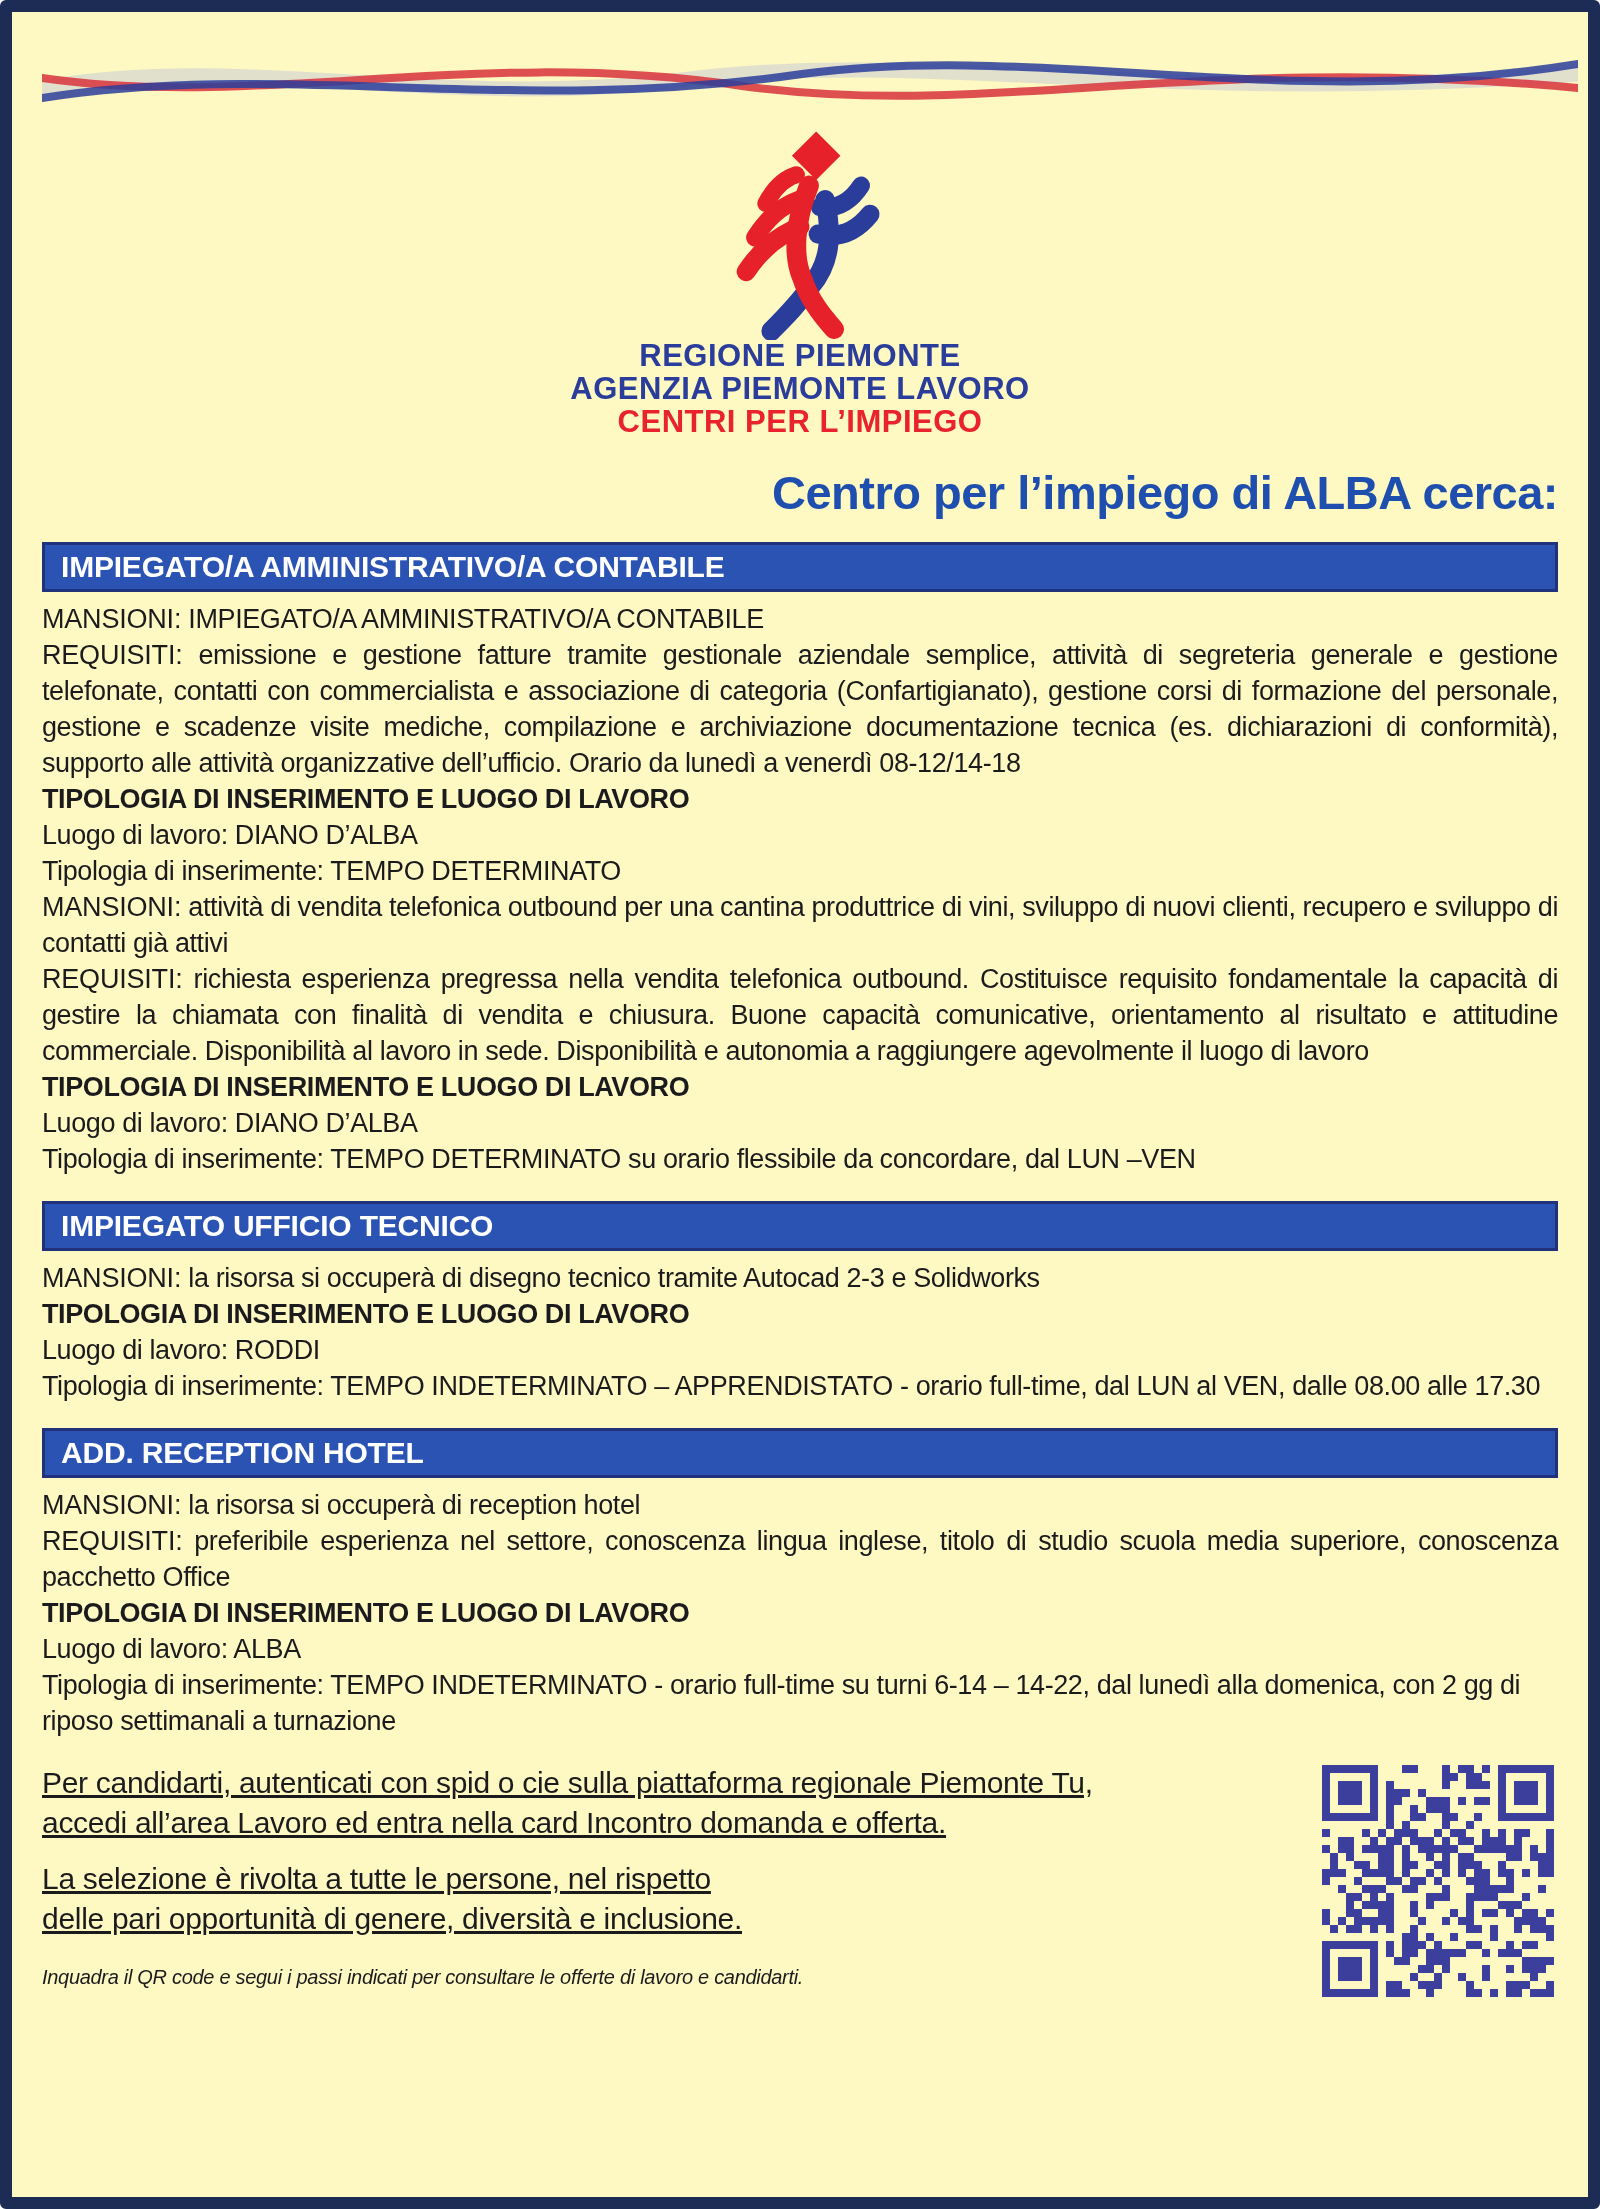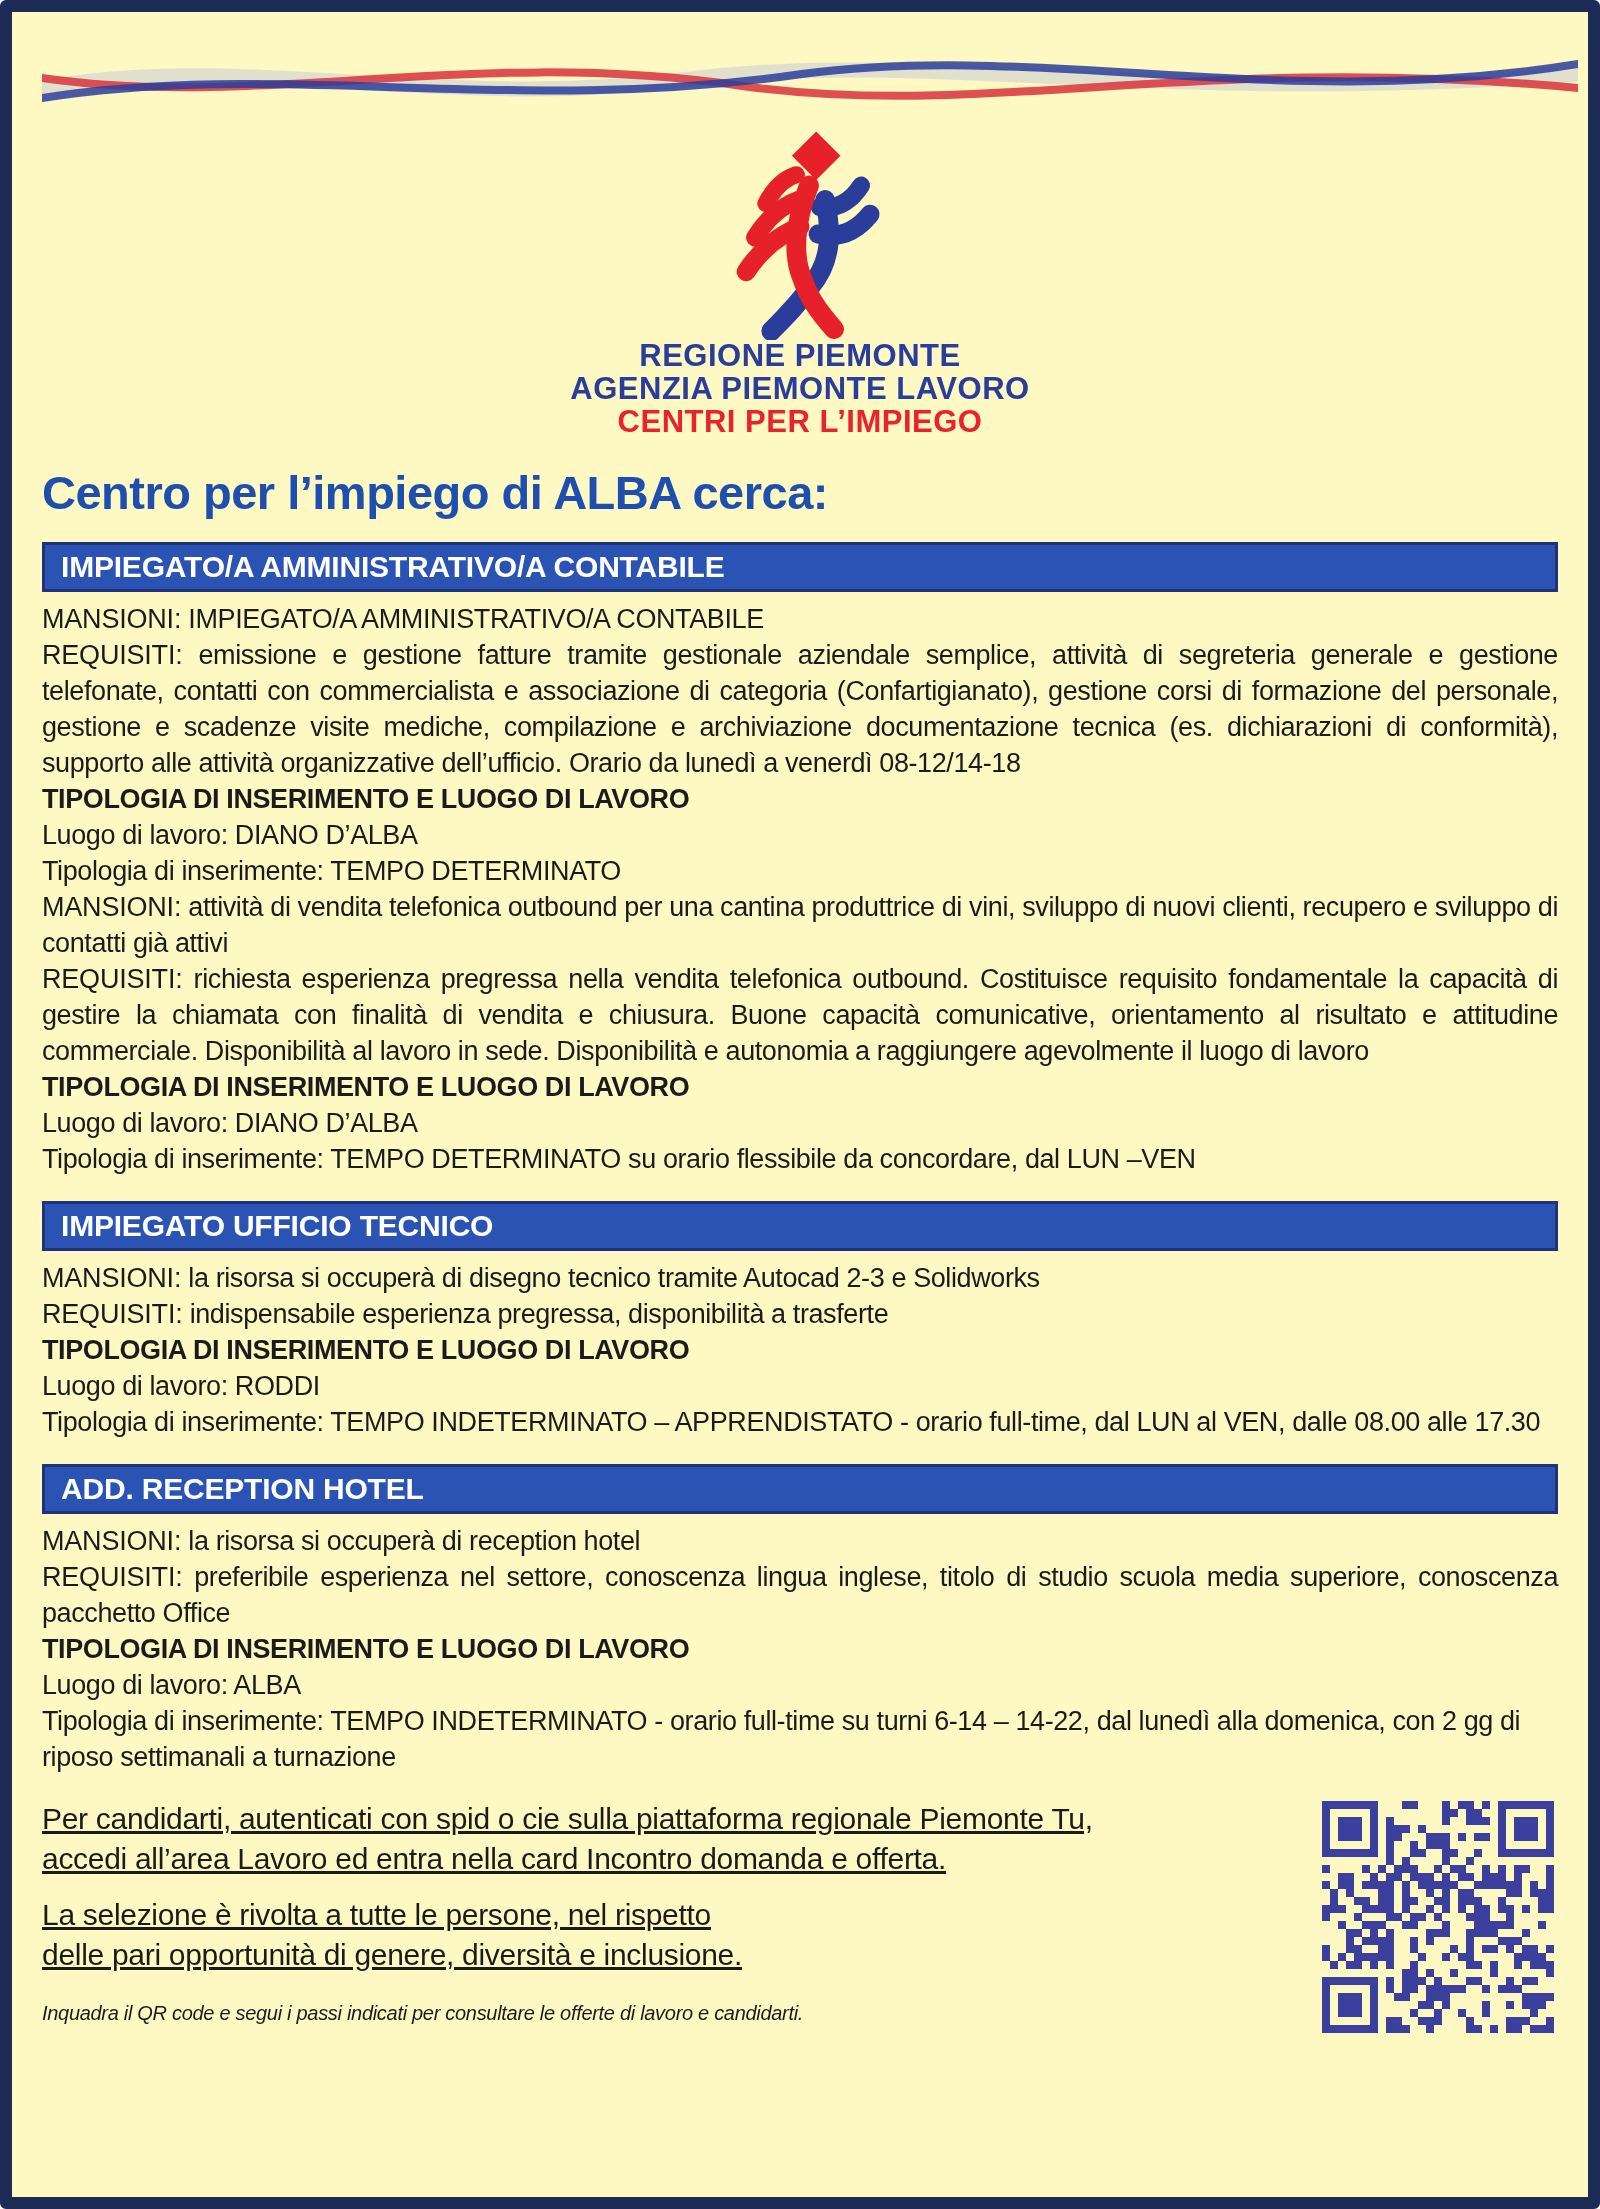--- a/index.html
+++ b/index.html
@@ -16,21 +16,21 @@
   }
   .inner{padding:0 30px;}
   
   .waves{display:block;margin:14px auto 2px;}
   
   .emblem{display:block;margin:6px auto 0;}
   .brand{ text-align:center; line-height:1.06; }
   .brand .b1,.brand .b2{color:#2b3d9b;font-weight:800;font-size:31px;letter-spacing:.5px;}
   .brand .b3{color:#e8232e;font-weight:800;font-size:31px;letter-spacing:.5px;}
   .page-title{
-    text-align:left;font-weight:800;color:#1f4fae;
+    text-align:right;font-weight:800;color:#1f4fae;
     font-size:47px;letter-spacing:-.5px;margin:26px 0 22px;
   }
   
   .job-bar{
     background:#2a53b4;border:3px solid #20327c;box-sizing:border-box;
     height:50px;line-height:43px;color:#ffffff;font-weight:800;
     font-size:30px;letter-spacing:-.2px;padding-left:16px;
     margin:24px 0 9px;
   }
   .job:first-of-type .job-bar{margin-top:6px;}
@@ -94,21 +94,20 @@
       <p class="line tbold">TIPOLOGIA DI INSERIMENTO E LUOGO DI LAVORO</p>
       <p class="line">Luogo di lavoro: DIANO D’ALBA</p>
       <p class="line">Tipologia di inserimente: TEMPO DETERMINATO su orario flessibile da concordare, dal LUN –VEN</p>
     </section>
 
     <section class="job">
       <div class="job-bar">
         <span>IMPIEGATO UFFICIO TECNICO</span>
       </div>
       <p class="line"><b>MANSIONI:</b> <span>la risorsa si occuperà di disegno tecnico tramite Autocad 2-3 e Solidworks</span></p>
-      <p class="line"><b>REQUISITI:</b> <span>indispensabile esperienza pregressa, disponibilità a trasferte</span></p>
       <p class="line tbold">TIPOLOGIA DI INSERIMENTO E LUOGO DI LAVORO</p>
       <p class="line">Luogo di lavoro: RODDI</p>
       <p class="line">Tipologia di inserimente: TEMPO INDETERMINATO – APPRENDISTATO - orario full-time, dal LUN al VEN, dalle 08.00 alle 17.30</p>
     </section>
 
     <section class="job">
       <div class="job-bar">
         <span>ADD. RECEPTION HOTEL</span>
       </div>
       <p class="line"><b>MANSIONI:</b> <span>la risorsa si occuperà di reception hotel</span></p>

